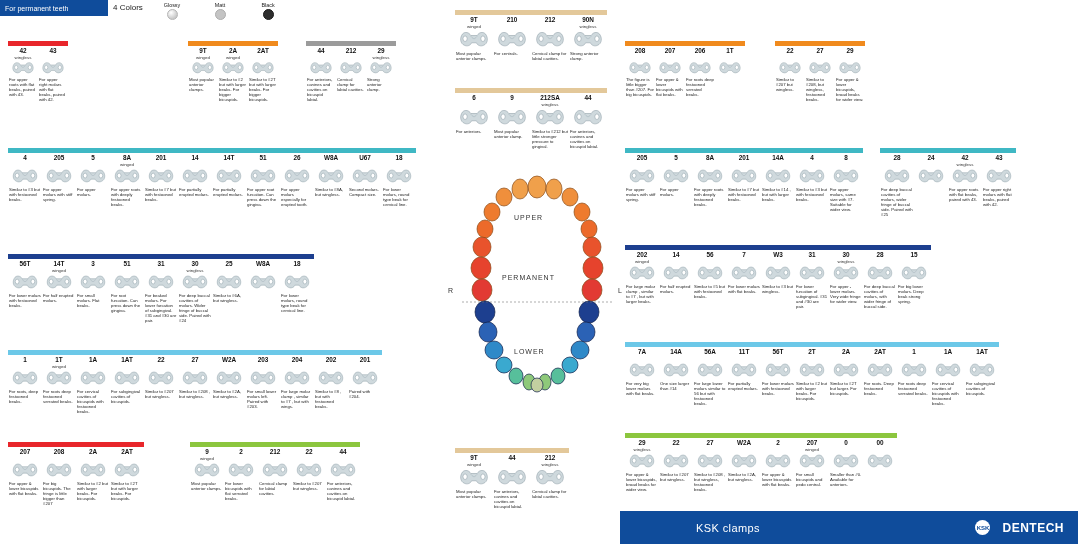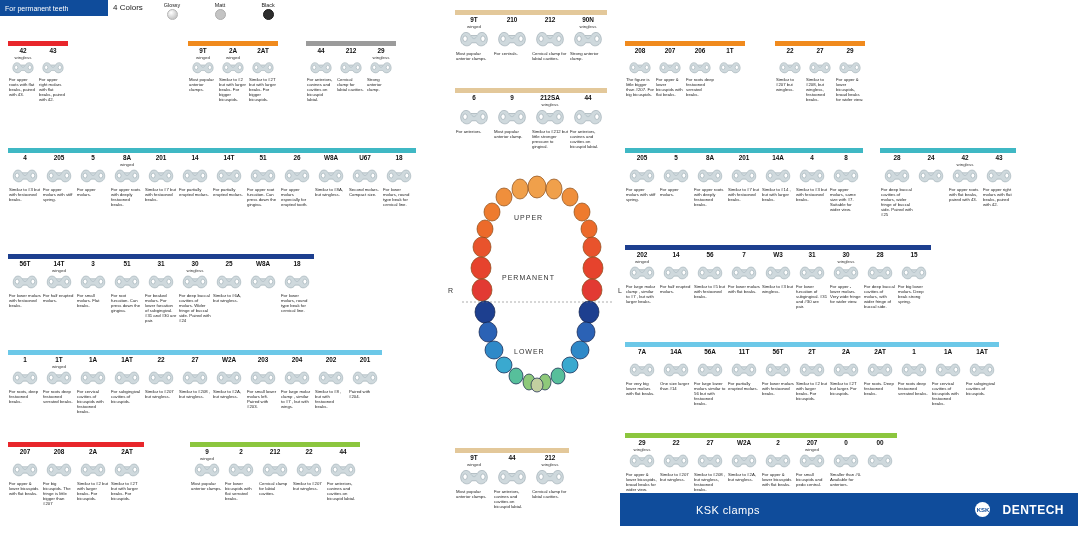--- a/index.html
+++ b/index.html
@@ -41,21 +41,21 @@
 
   
   svg.clamp { display:block; }
 
   
   .chart { position:absolute; left:452px; top:152px; width:170px; height:250px; }
   .chart .lbl { position:absolute; font-size:7px; letter-spacing:1px; color:#333; }
 
   
   .brand {
-    position:absolute; left:620px; top:493px; width:458px; height:33px;
+    position:absolute; left:620px; top:511px; width:458px; height:33px;
     background:#0f4c9b; color:#fff; display:flex; align-items:center;
   }
   .brand .ksk { font-size:11px; margin-left:76px; letter-spacing:.4px; }
   .brand .dent { position:absolute; right:14px; display:flex; align-items:center; gap:12px; }
   .brand .dent .logo { width:15px; height:15px; border-radius:50%; background:#fff; color:#0f4c9b; font-size:6px; display:flex; align-items:center; justify-content:center; font-weight:bold;}
   .brand .dent .word { font-size:12px; font-weight:bold; letter-spacing:.5px;}
 </style>
 </head>
 <body>
 

